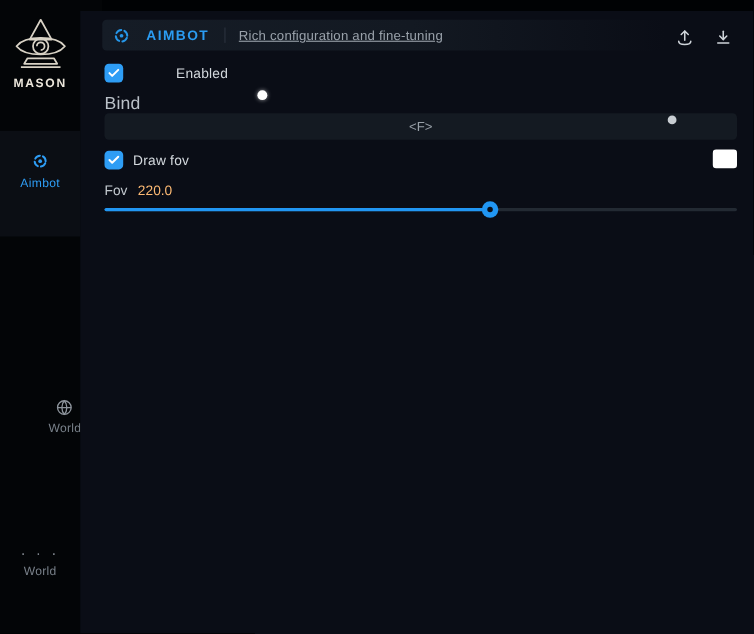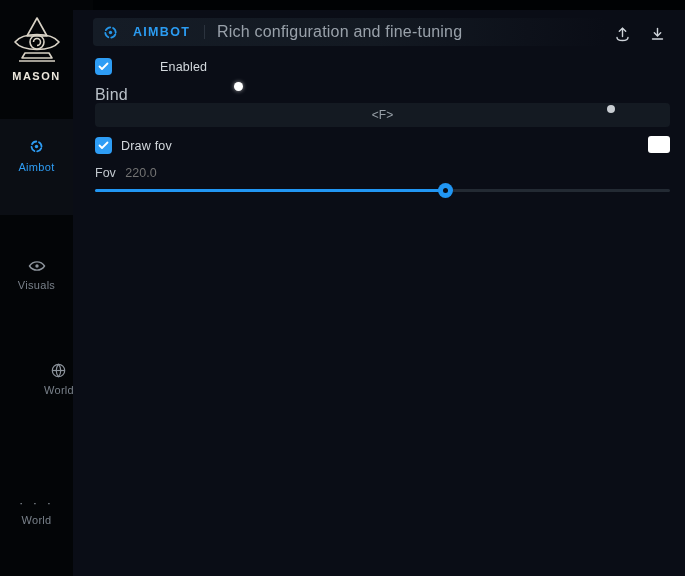--- a/index.html
+++ b/index.html
@@ -33,21 +33,21 @@
     background:#0a0d16; }
 
   
   .header-bar { position:absolute; left:20px; top:8px; width:512px; height:28px;
     border-radius:4px; display:flex; align-items:center;
     background:linear-gradient(to right, #151c26 0%, #131922 55%, rgba(19,25,34,0) 100%); }
   .header-crosshair { margin-left:9px; }
   .header-title { margin-left:14px; font-size:12.5px; font-weight:bold; letter-spacing:1.3px;
     color:#2b9cf2; }
   .header-divider { width:1px; height:14px; background:#2b333e; margin:0 12px 0 14px; }
-  .header-subtitle { font-size:16px; color:#99a1aa; letter-spacing:.2px; }
+  .header-subtitle { font-size:12px; color:#99a1aa; letter-spacing:.2px;text-decoration:underline; }
   .iconbtn { position:absolute; top:13px; width:22px; height:22px; display:flex;
     align-items:center; justify-content:center; cursor:pointer; }
   .iconbtn.upload { left:538px; }
   .iconbtn.download { left:573px; }
 
   
   .checkbox { position:absolute; width:17px; height:17px; border-radius:4px;
     background:#1b222b; display:flex; align-items:center; justify-content:center;
     cursor:pointer; }
   .checkbox.checked { background:#2e9df5; }
@@ -59,21 +59,21 @@
   .lbl-bind { left:22px; top:76px; font-size:16px; color:#bac1c8; }
   .bind-input { position:absolute; left:22px; top:93px; width:575px; height:24px;
     background:#141a22; border-radius:4px; display:flex; align-items:center;
     justify-content:center; font-size:12px; color:#98a0a8; cursor:pointer; }
   .bind-dot { position:absolute; left:534px; top:95px; width:8px; height:8px;
     border-radius:50%; background:#c8cdd2; }
   .color-swatch { position:absolute; left:575px; top:126px; width:22px; height:17px;
     border-radius:3px; background:#ffffff; cursor:pointer; }
   .fov-row { position:absolute; left:22px; top:156px; font-size:12.5px; }
   .fov-name { color:#c3c9cf; }
-  .fov-value { color:#737373; margin-left:6px; }
+  .fov-value { color:#fdba74; margin-left:6px; }
   .slider { position:absolute; left:22px; top:173px; width:575px; height:15px;
     cursor:pointer; }
   .slider-track { position:absolute; left:0; top:6px; width:100%; height:3px;
     border-radius:2px; background:#232a33; }
   .slider-fill { position:absolute; left:0; top:6px; height:3px; border-radius:2px;
     background:#2196f3; width:0; }
   .slider-handle { position:absolute; top:0; width:15px; height:15px; margin-left:-8px;
     border-radius:50%; background:#2196f3; display:flex; align-items:center;
     justify-content:center; }
   .slider-handle::after { content:""; width:5px; height:5px; border-radius:50%;
@@ -110,27 +110,20 @@
     <div class="nav-item nav-aimbot active">
       <svg class="nav-icon" width="17" height="17" viewBox="0 0 17 17">
         <g fill="none" stroke="#2e9df5" stroke-width="1.8" stroke-linecap="round">
           <circle cx="8.5" cy="8.5" r="5" stroke-dasharray="5 2.9" transform="rotate(22 8.5 8.5)"></circle>
         </g>
         <circle cx="8.5" cy="8.5" r="1.7" fill="#2e9df5"></circle>
       </svg>
       <div class="nav-label">Aimbot</div>
     </div>
 
-    <div class="nav-item nav-visuals">
-      <svg class="nav-icon" width="18" height="14" viewBox="0 0 18 14">
-        <path d="M1.5 7 C5 1.5, 13 1.5, 16.5 7 C13 12.5, 5 12.5, 1.5 7 Z" fill="none" stroke="#8d949c" stroke-width="1.4"></path>
-        <circle cx="9" cy="7" r="1.7" fill="#8d949c"></circle>
-      </svg>
-      <div class="nav-label">Visuals</div>
-    </div>
 
     <div class="nav-item nav-world">
       <svg class="nav-icon" width="15" height="15" viewBox="0 0 15 15">
         <g fill="none" stroke="#8d949c" stroke-width="1.2">
           <circle cx="7.5" cy="7.5" r="6.2"></circle>
           <path d="M1.3 7.5 H13.7"></path>
           <path d="M7.5 1.3 C4.5 4.5, 4.5 10.5, 7.5 13.7 C10.5 10.5, 10.5 4.5, 7.5 1.3 Z"></path>
         </g>
       </svg>
       <div class="nav-label">World</div>

